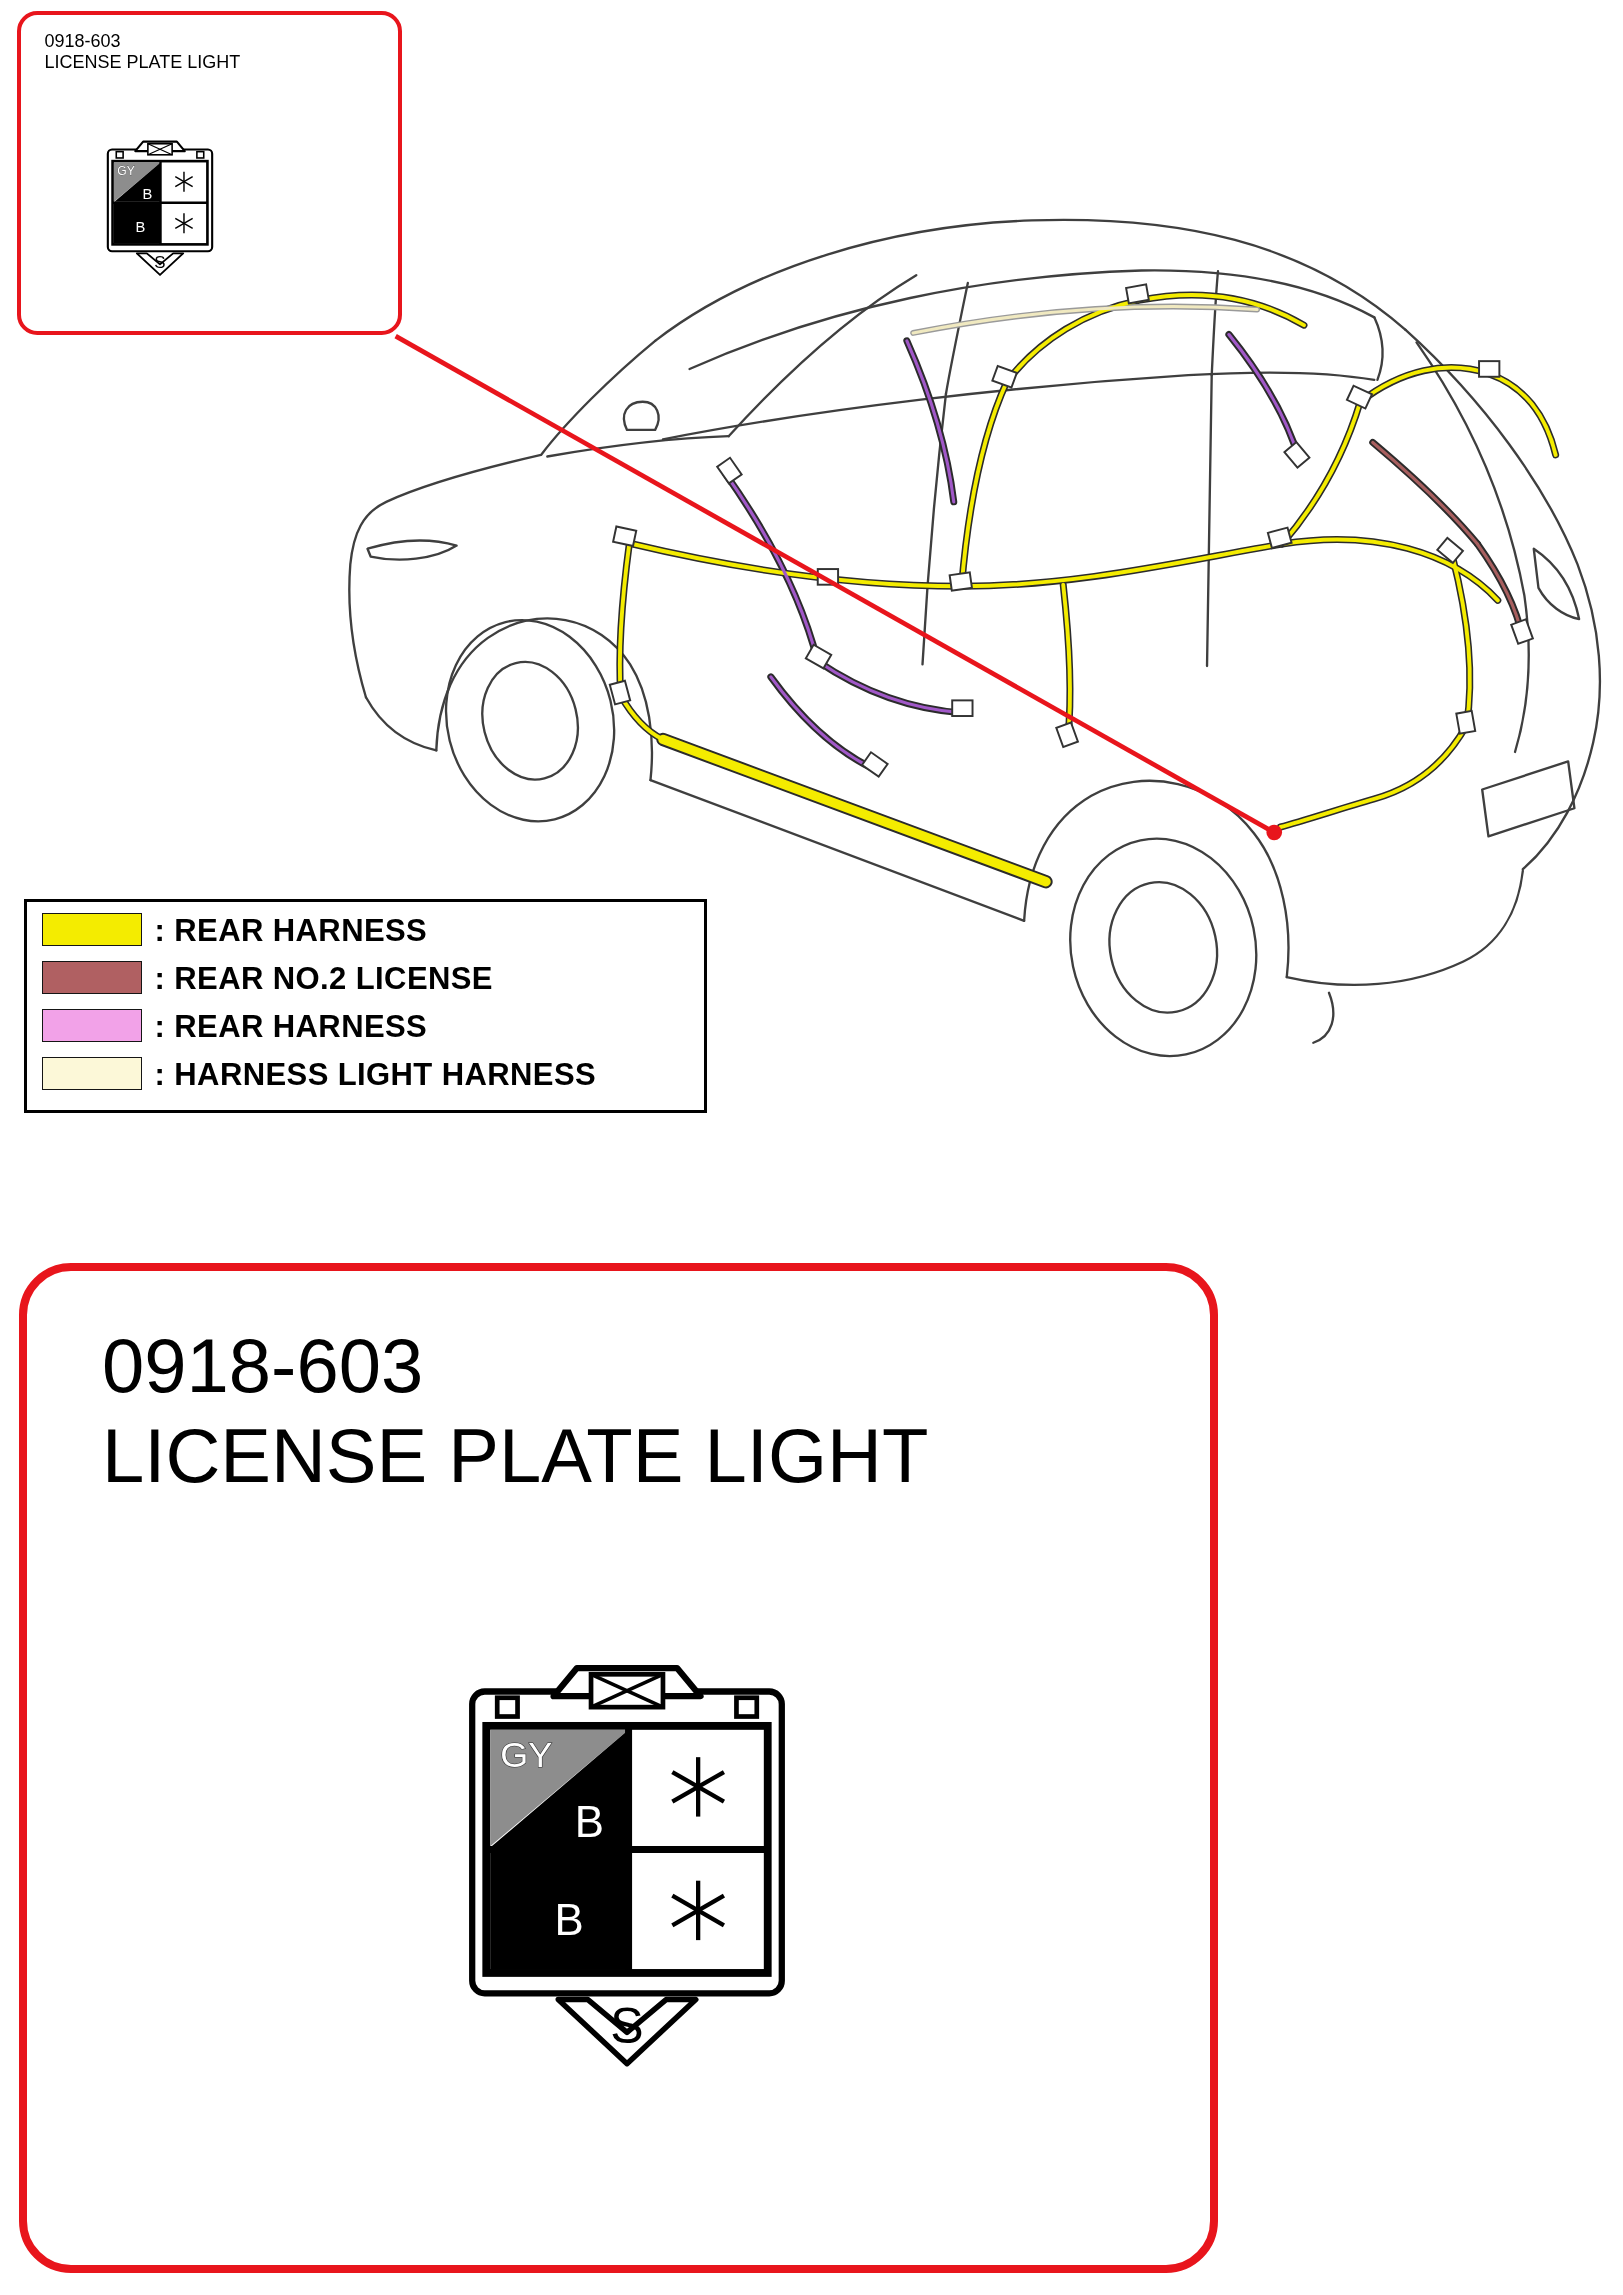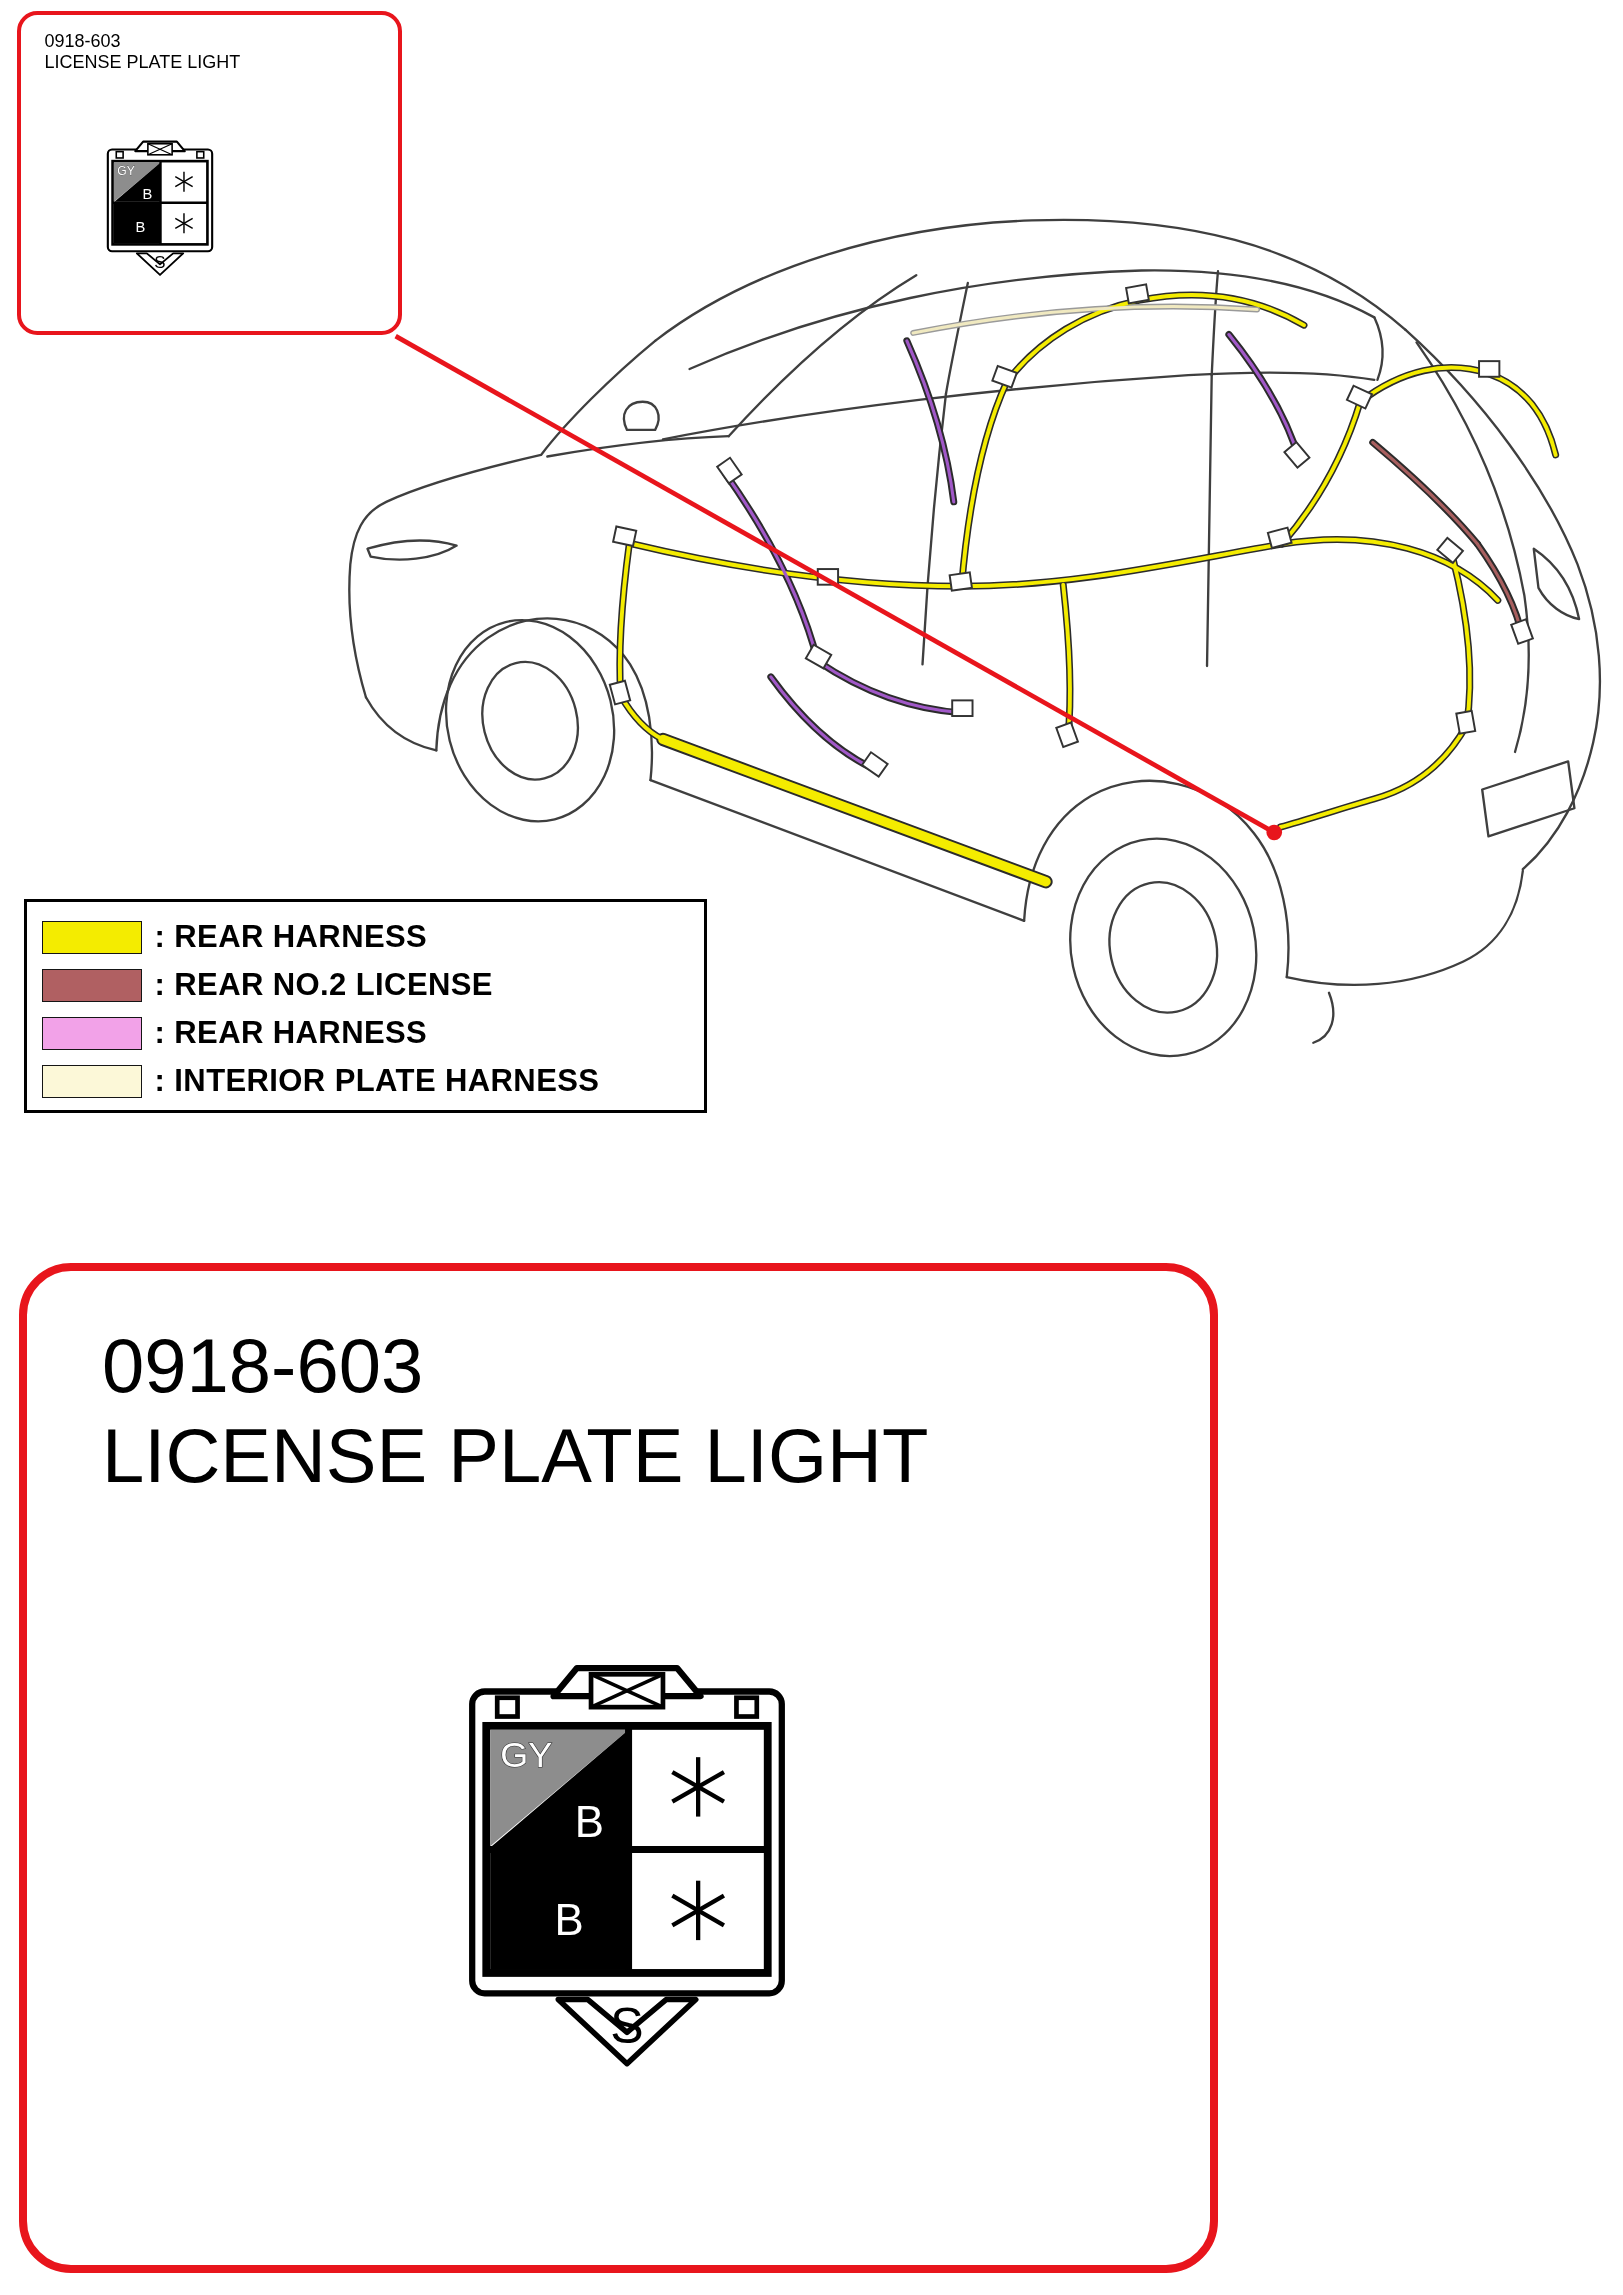--- a/index.html
+++ b/index.html
@@ -40,21 +40,21 @@
   .callout svg.connector { position: absolute; left: 81px; top: 124px; }
 
   
   .legend {
     position: absolute; left: 23.5px; top: 899px;
     width: 683px; height: 214px;
     border: 3.1px solid #000;
     background: #fff;
     padding: 11px 0 0 15.6px;
   }
-  .legend-row { display: flex; align-items: center; height: 48px; }
+  .legend-row { display: flex; height: 48px; }
   .swatch { width: 100px; height: 33px; border: 1.6px solid #151515; margin-right: 12.5px; flex: none; background: #ddd; }
   .legend-label { font-size: 31px; font-weight: bold; white-space: nowrap; letter-spacing: 0.4px; }
 
   
   .detail {
     position: absolute; left: 19px; top: 1263px;
     width: 1199px; height: 1010px;
     background: #fff;
     border: 8.6px solid #e8151c;
     border-radius: 52px;
@@ -267,21 +267,21 @@
   <div class="legend-row">
     <span class="swatch" style="background-color: rgb(176, 96, 98);"></span>
     <span class="legend-label">: REAR NO.2 LICENSE</span>
   </div>
   <div class="legend-row">
     <span class="swatch" style="background-color: rgb(242, 162, 232);"></span>
     <span class="legend-label">: REAR HARNESS</span>
   </div>
   <div class="legend-row">
     <span class="swatch" style="background-color: rgb(252, 248, 216);"></span>
-    <span class="legend-label">: INTERIOR PLATE HARNESS</span>
+    <span class="legend-label">: HARNESS LIGHT HARNESS</span>
   </div>
 </div>
 
 <div class="detail">
   <div class="code">0918-603</div>
   <div class="title">LICENSE PLATE LIGHT</div>
 
   <svg class="connector" width="344" height="407" viewBox="0 0 440 520">
     <g>
       <rect x="22" y="40" width="396" height="386" rx="16" fill="#fff" stroke="#000" stroke-width="8"></rect>

